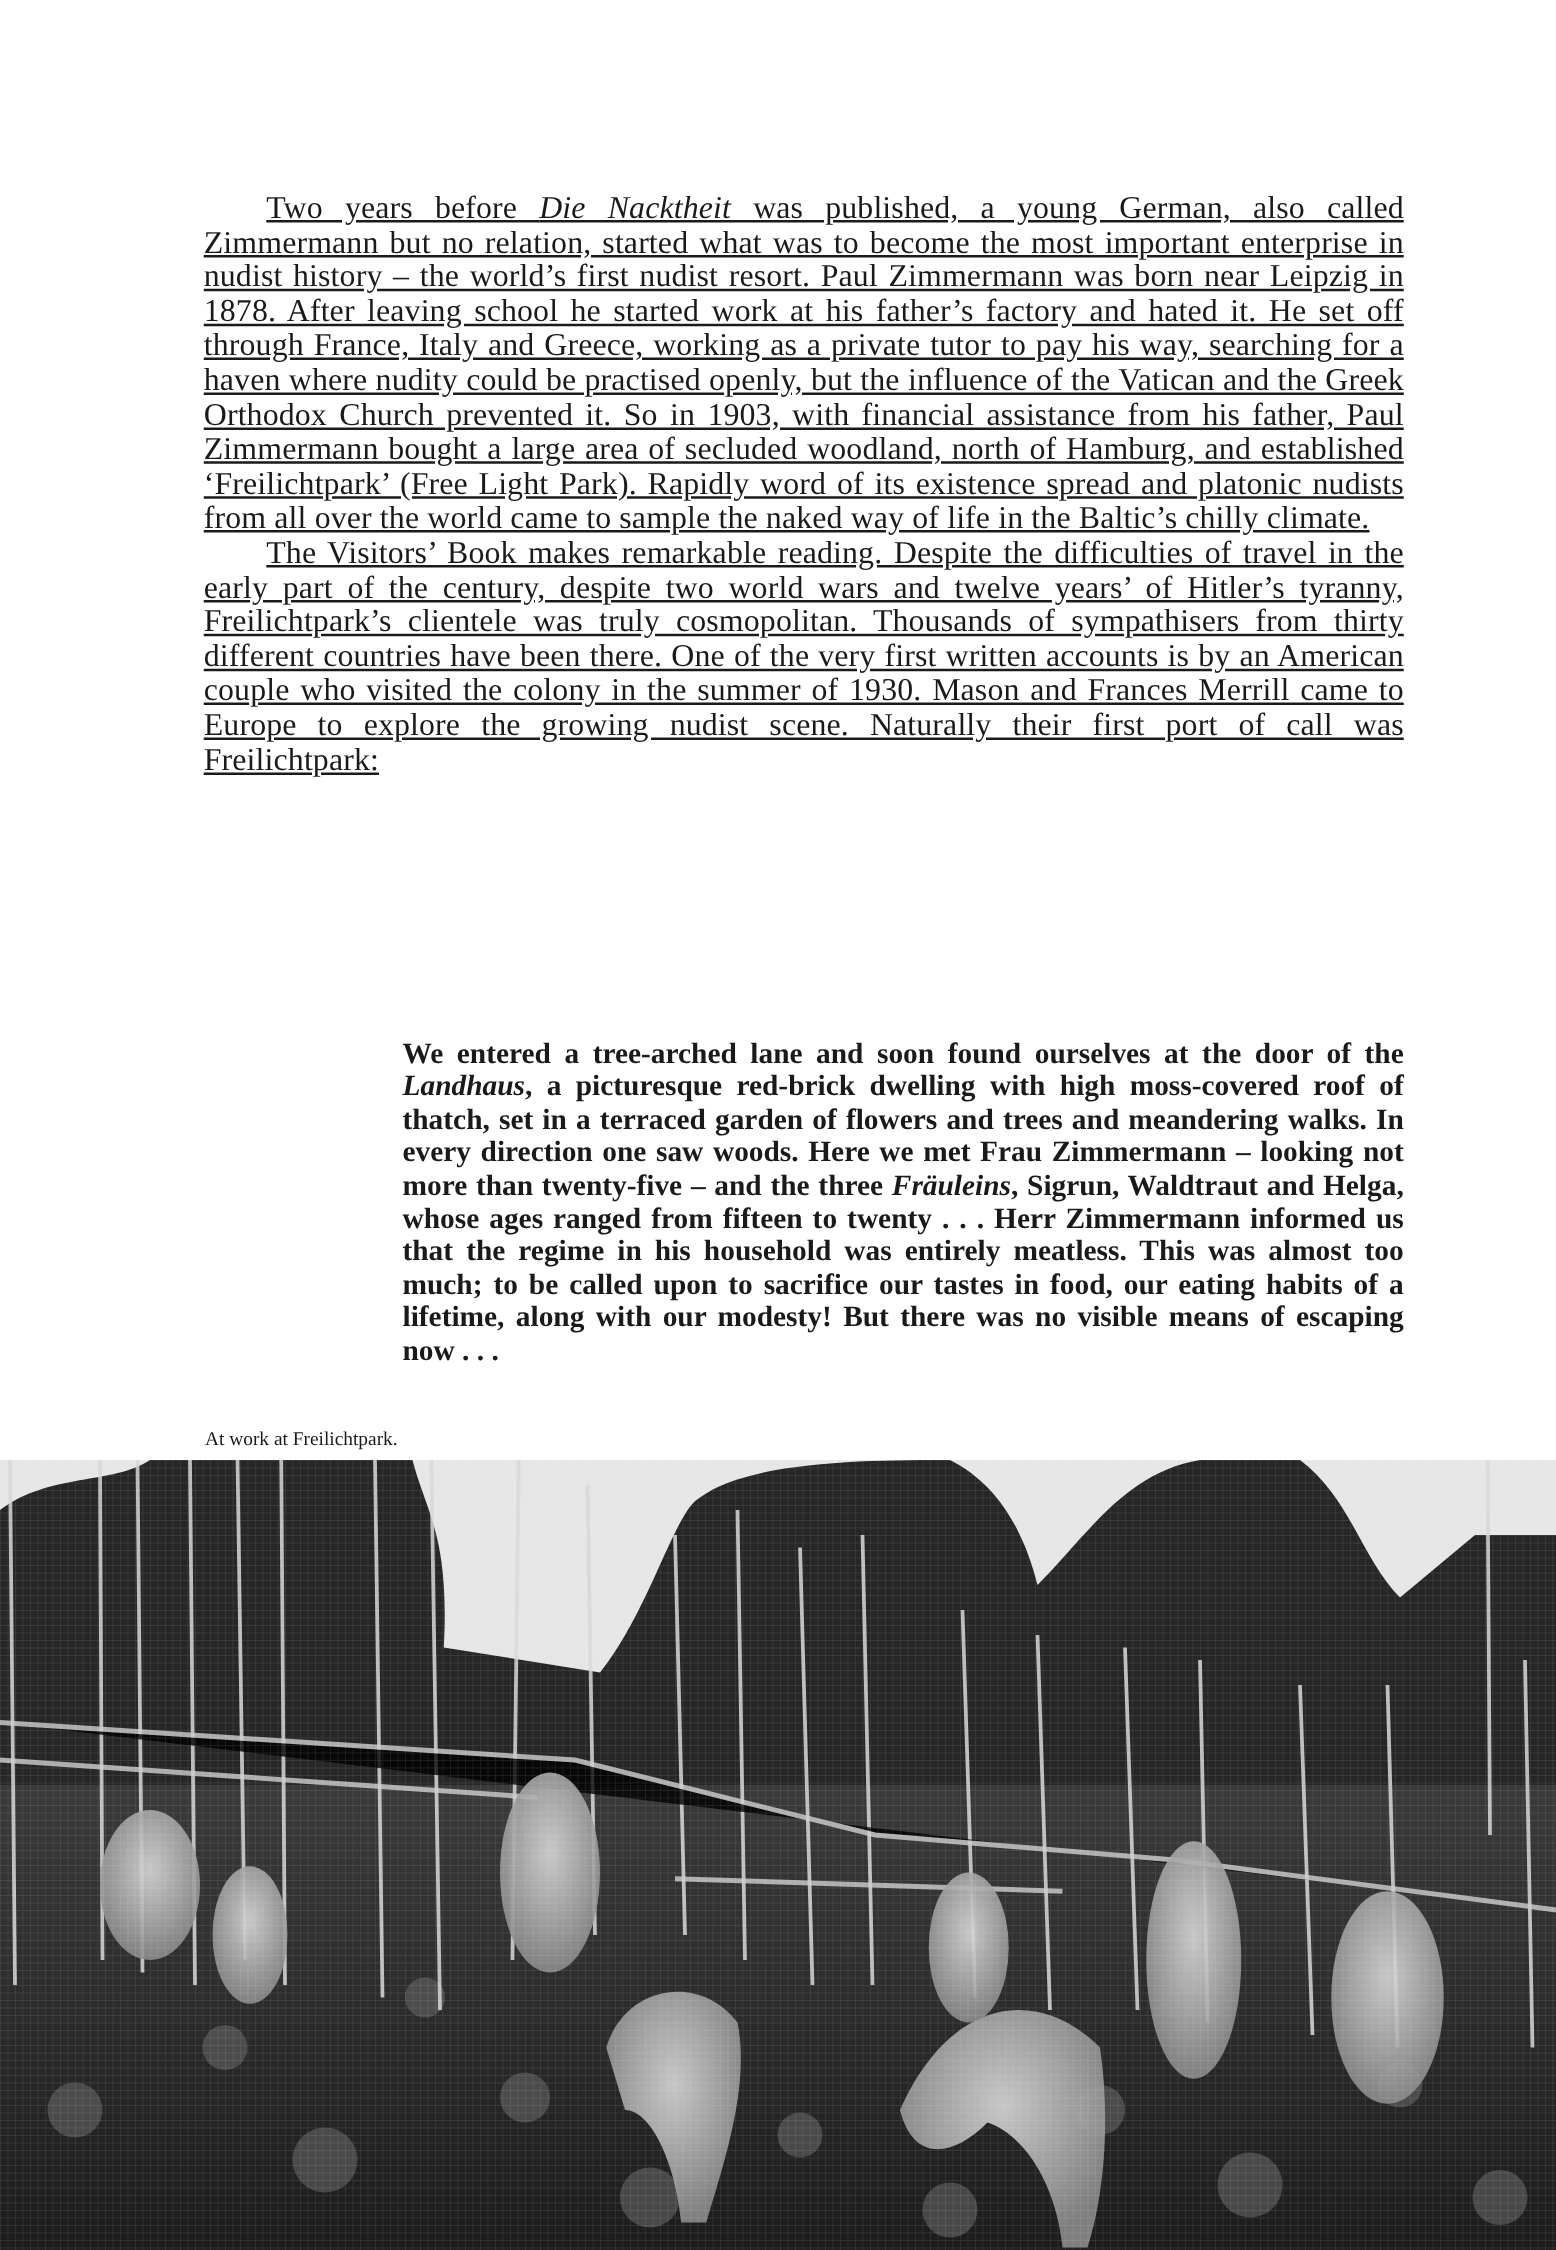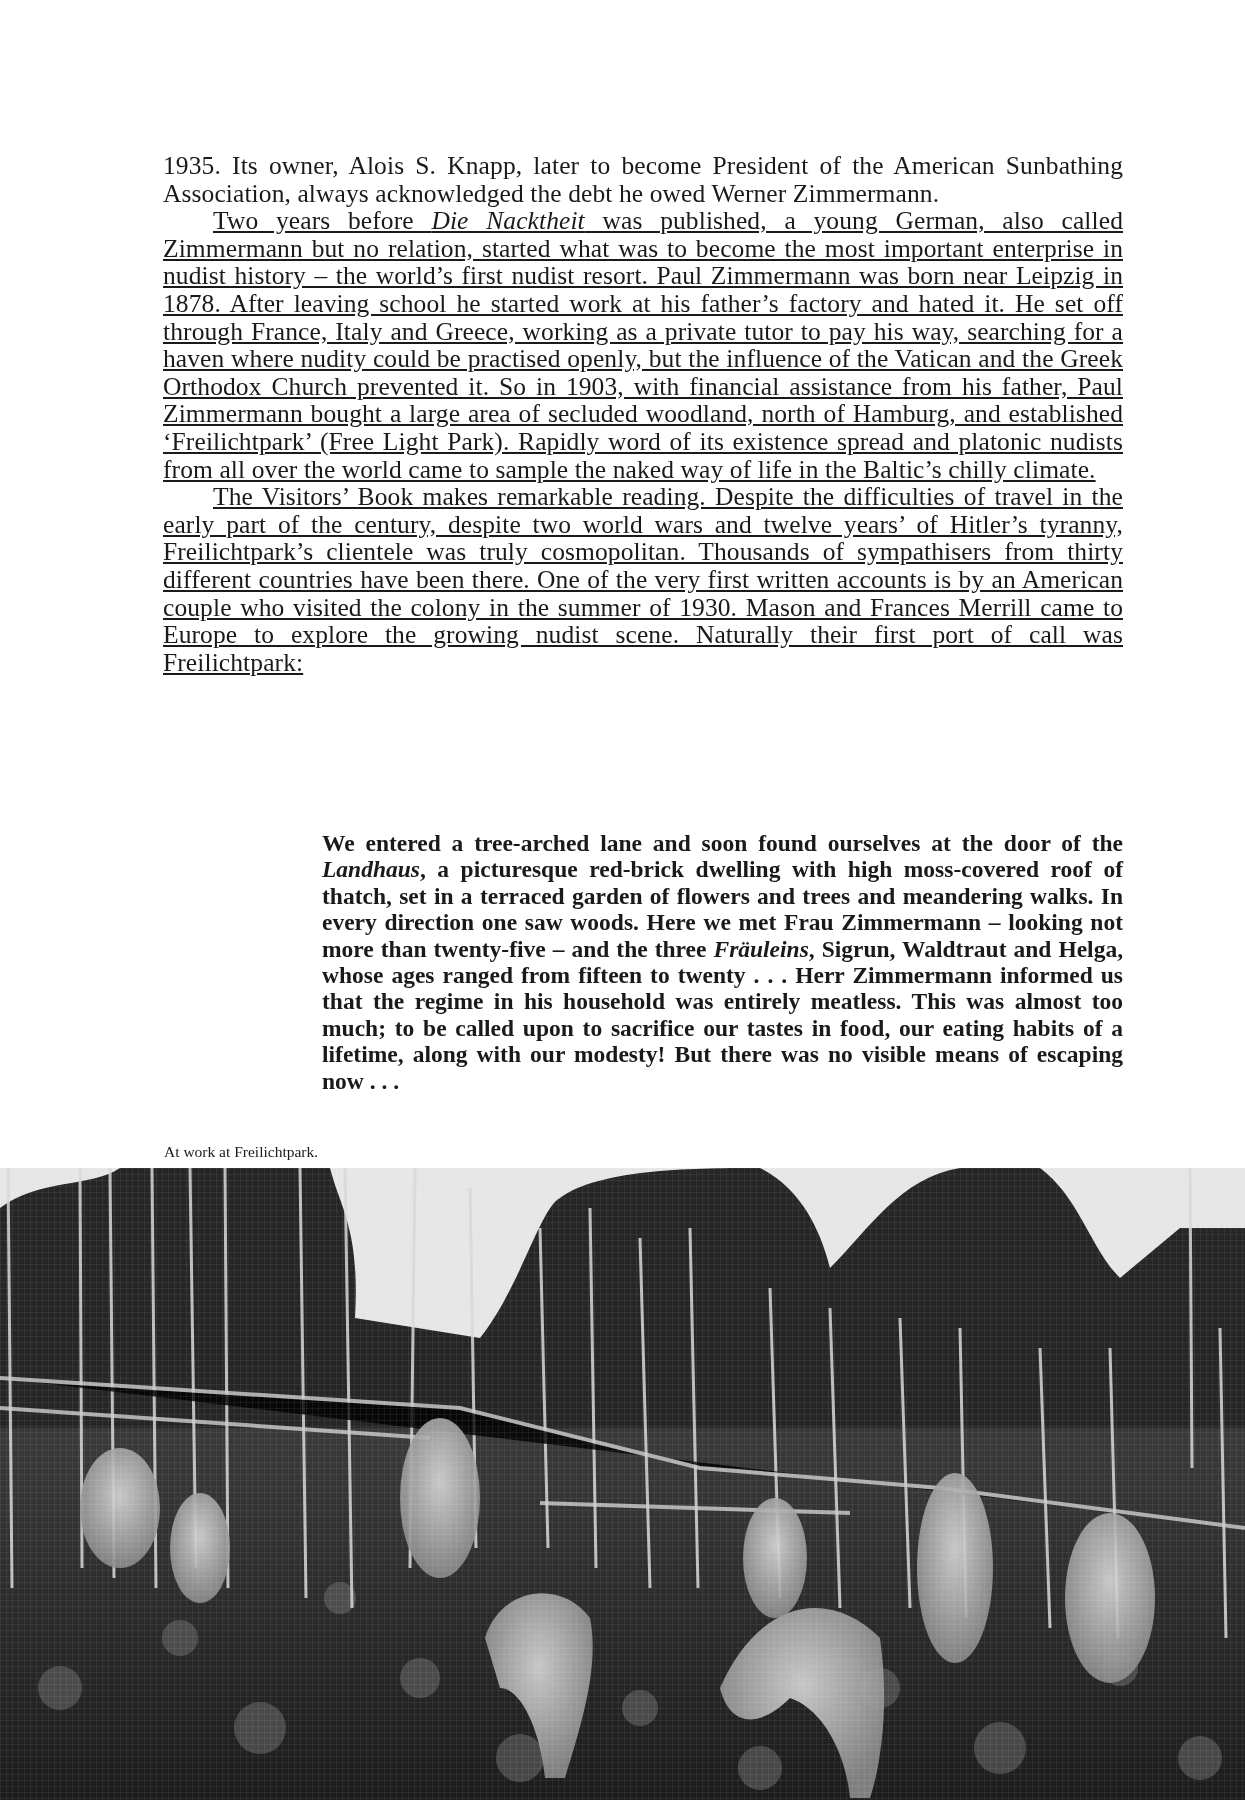--- a/index.html
+++ b/index.html
@@ -30,21 +30,20 @@
   }
   .photo svg { display: block; width: 100%; height: 100%; }
   em { font-style: italic; }
 </style>
 </head>
 <body>
 
 <div class="page">
 
   <div class="body-col">
-    <p><span>1935. Its owner, Alois S. Knapp, later to become President of the American Sunbathing Association, always acknowledged the debt he owed Werner Zimmermann.</span></p>
     <p class="indent"><span>Two years before </span><em>Die Nacktheit</em><span> was published, a young German, also called Zimmermann but no relation, started what was to become the most important enterprise in nudist history – the world’s first nudist resort. Paul Zimmermann was born near Leipzig in 1878. After leaving school he started work at his father’s factory and hated it. He set off through France, Italy and Greece, working as a private tutor to pay his way, searching for a haven where nudity could be practised openly, but the influence of the Vatican and the Greek Orthodox Church prevented it. So in 1903, with financial assistance from his father, Paul Zimmermann bought a large area of secluded woodland, north of Hamburg, and established ‘Freilichtpark’ (Free Light Park). Rapidly word of its existence spread and platonic nudists from all over the world came to sample the naked way of life in the Baltic’s chilly climate.</span></p>
     <p class="indent"><span>The Visitors’ Book makes remarkable reading. Despite the difficulties of travel in the early part of the century, despite two world wars and twelve years’ of Hitler’s tyranny, Freilichtpark’s clientele was truly cosmopolitan. Thousands of sympathisers from thirty different countries have been there. One of the very first written accounts is by an American couple who visited the colony in the summer of 1930. Mason and Frances Merrill came to Europe to explore the growing nudist scene. Naturally their first port of call was Freilichtpark:</span></p>
   </div>
 
   <div class="quote">
     <p><span>We entered a tree-arched lane and soon found ourselves at the door of the </span><em>Landhaus</em><span>, a picturesque red-brick dwelling with high moss-covered roof of thatch, set in a terraced garden of flowers and trees and meandering walks. In every direction one saw woods. Here we met Frau Zimmermann – looking not more than twenty-five – and the three </span><em>Fräuleins</em><span>, Sigrun, Waldtraut and Helga, whose ages ranged from fifteen to twenty . . . Herr Zimmermann informed us that the regime in his household was entirely meatless. This was almost too much; to be called upon to sacrifice our tastes in food, our eating habits of a lifetime, along with our modesty! But there was no visible means of escaping now . . .</span></p>
   </div>
 
   <div class="caption">At work at Freilichtpark.</div>
 

